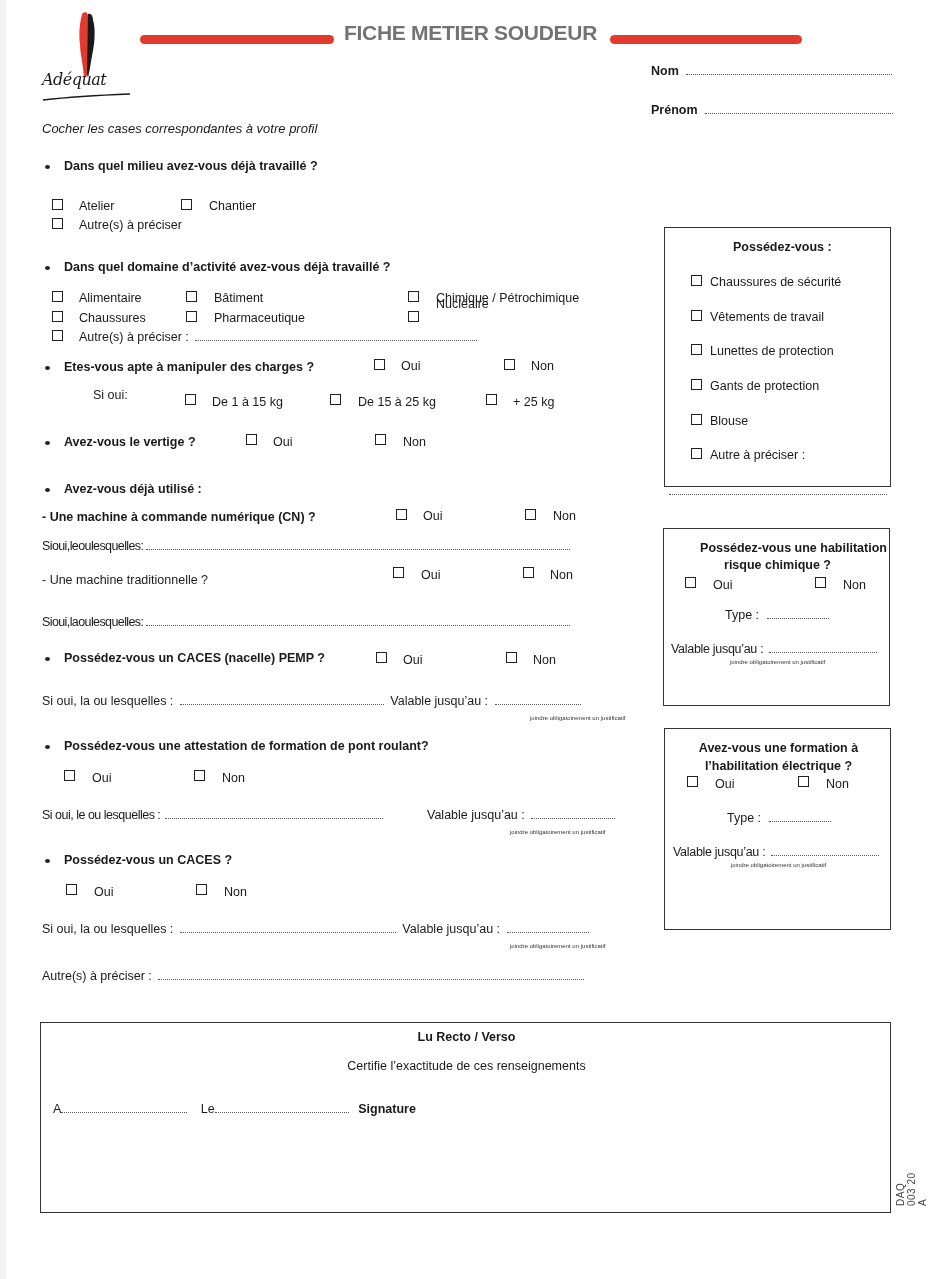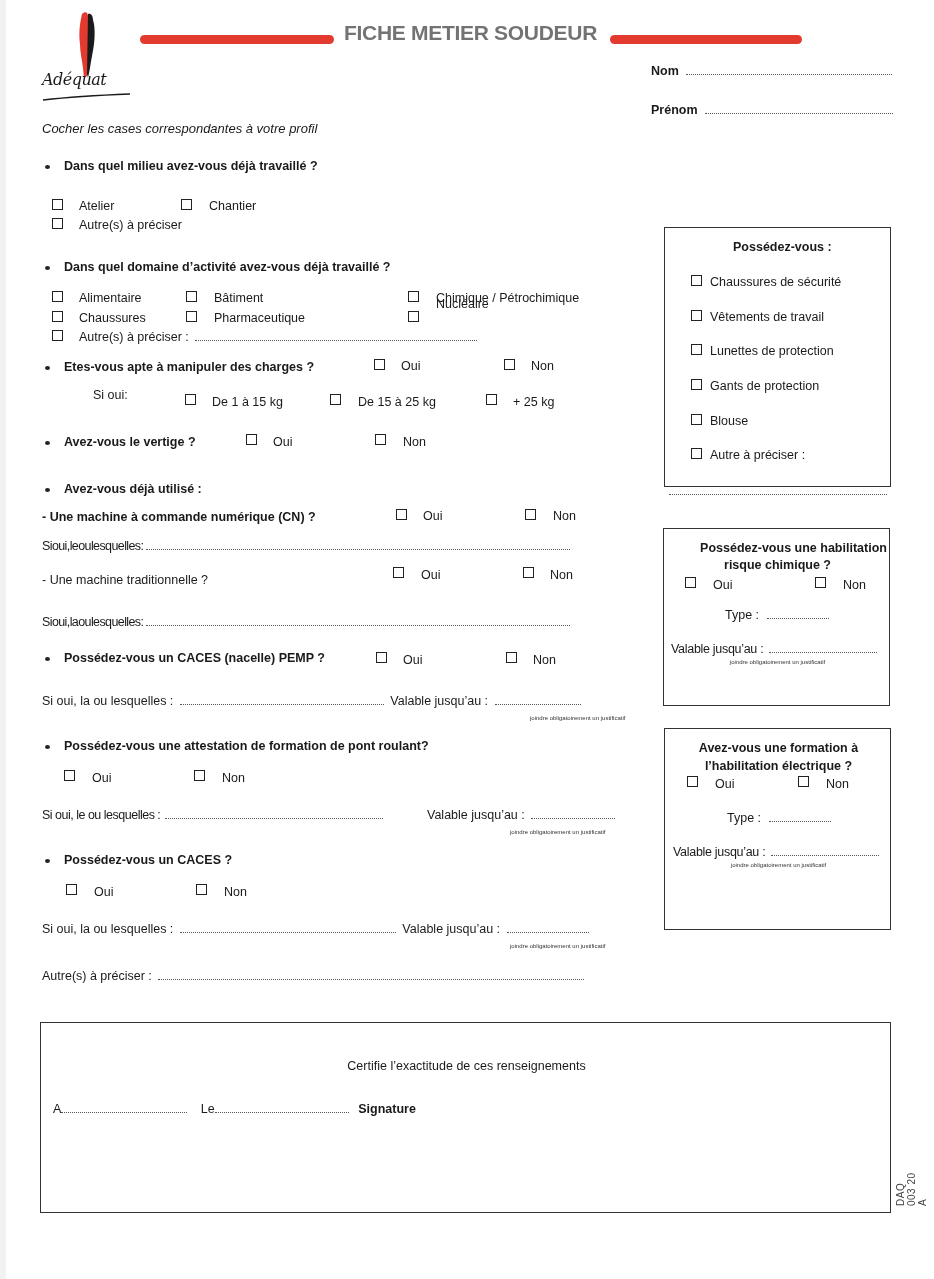--- a/index.html
+++ b/index.html
@@ -226,20 +226,21 @@
     <span class="dots" style="width:62px;margin-left:4px;"></span>
   </div>
   <div class="abs f12" style="left:8px;top:116px;letter-spacing:-0.3px;">
     <span>Valable jusqu’au :</span>
     <span class="dots" style="width:108px;margin-left:2px;"></span>
   </div>
   <div class="abs tiny center" style="left:0;width:227px;top:133px;">joindre obligatoirement un justificatif</div>
 </div>
 
 <div class="box" style="left:40px;top:1022px;width:851px;height:191px;">
+  <div class="abs f12 b center" style="left:0;width:851px;top:7px;">Lu Recto / Verso</div>
   <div class="abs f12 center" style="left:0;width:851px;top:36px;">Certifie l’exactitude de ces renseignements</div>
   <div class="abs f12" style="left:12px;top:79px;">
     <span>A</span><span class="dots" style="width:126px;"></span>
     <span style="margin-left:10px;">Le</span><span class="dots" style="width:134px;"></span>
     <span class="b" style="margin-left:6px;">Signature</span>
   </div>
   <div class="abs" style="left:320px;top:100px;width:520px;height:80px;"></div>
 </div>
 
 <div class="vert" style="left:895px;top:1206px;">DAQ 003 20 A</div>

